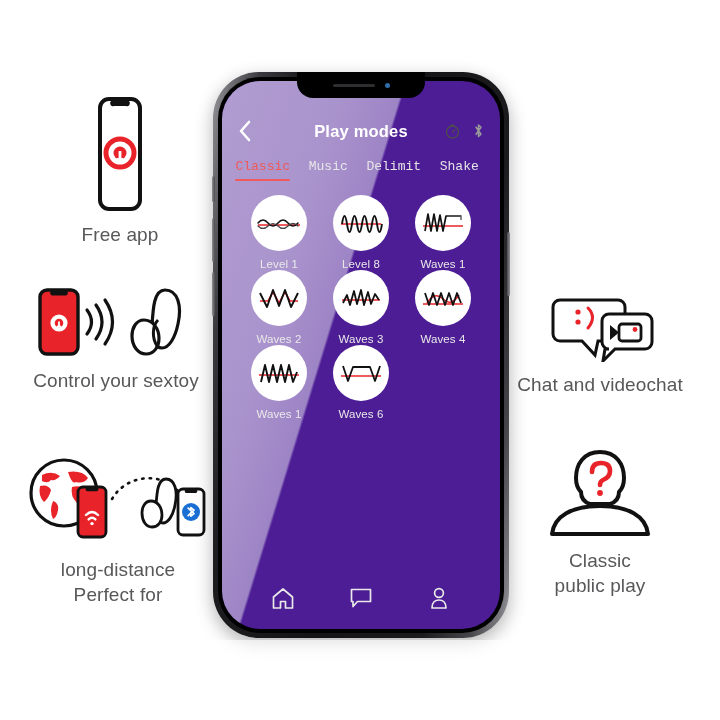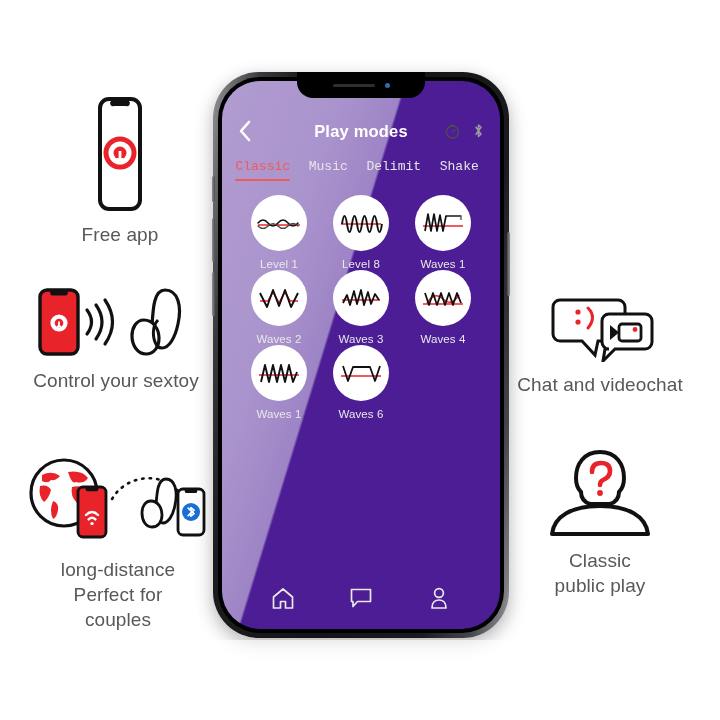--- a/index.html
+++ b/index.html
@@ -232,21 +232,20 @@
 
         <rect x="158" y="34" width="26" height="46" rx="5" ry="5" fill="#fff" stroke="#111" stroke-width="2.8"></rect>
         <path d="M165 35 h12 a2 2 0 0 1 -2 3 h-8 a2 2 0 0 1 -2 -3 z" fill="#111"></path>
         <circle cx="171" cy="57" r="9" fill="#1a6fd4"></circle>
         <path d="M168.2 53.2 L174 58.6 L170.9 61.2 L170.9 52.6 L174 55.2 L168.2 60.6" fill="none" stroke="#fff" stroke-width="1.7" stroke-linejoin="round" stroke-linecap="round"></path>
       </svg>
     </div>
     <div class="cap">
       <div>long-distance</div>
       <div>Perfect for</div>
-      <div>couples</div>
     </div>
   </div>
 
 
   <div class="feature f-chat">
     <div class="art">
       <svg width="168" height="66" viewBox="0 0 168 66">
         <path d="M44 4 h58 a7 7 0 0 1 7 7 v27 a7 7 0 0 1 -7 7 h-20 l-3 14 l-13 -14 h-22 a7 7 0 0 1 -7 -7 v-27 a7 7 0 0 1 7 -7 z" fill="#fff" stroke="#111" stroke-width="3"></path>
         <g fill="#e8242a">
           <circle cx="62" cy="16" r="2.6"></circle>

